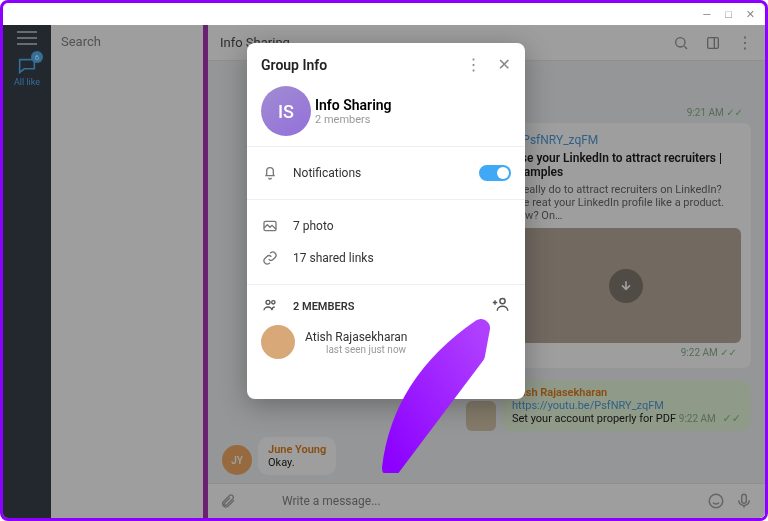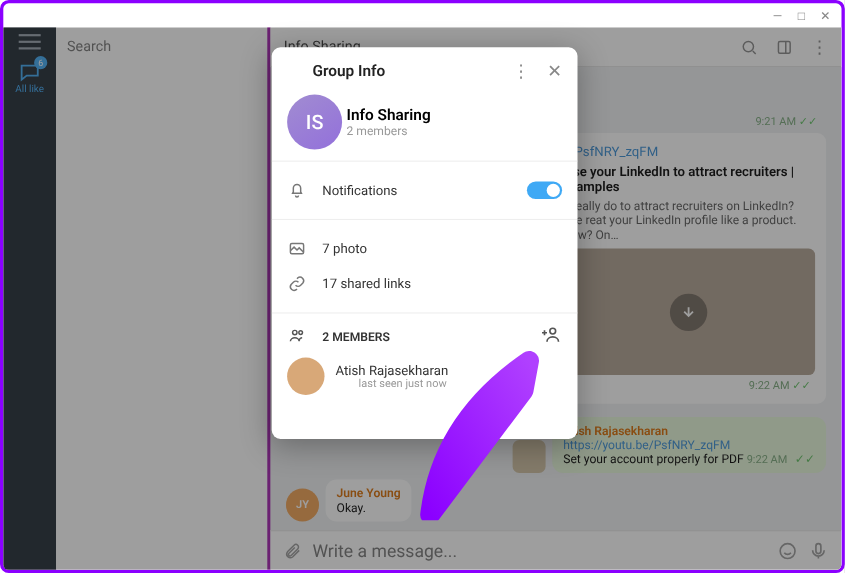--- a/index.html
+++ b/index.html
@@ -11,21 +11,21 @@
   .app { display: flex; height: calc(100% - 22px); position: relative; }
 
   .sidebar { width: 48px; background: #1e2832; display: flex; flex-direction: column; align-items: center; padding-top: 6px; gap: 10px; }
   .hamburger { width: 20px; height: 14px; display: flex; flex-direction: column; justify-content: space-between; }
   .hamburger div { height: 2px; background: #9aa5b0; }
   .allchats { display: flex; flex-direction: column; align-items: center; color: #3fa9f5; font-size: 9px; }
   .allchats-icon { width: 24px; height: 22px; position: relative; }
   .allchats-icon svg { width: 24px; height: 22px; }
   .badge { position: absolute; top: -4px; right: -4px; background: #3fa9f5; color: #fff; font-size: 8px; width: 12px; height: 12px; border-radius: 50%; display: flex; align-items: center; justify-content: center; }
 
-  .chatlist { width: 195px; background: #fff; border-right: 3px solid #a21caf; }
+  .chatlist { width: 157px; background: #fff; border-right: 5px solid #a21caf; }
   .search-wrap { padding: 6px 10px; }
   .search { width: 100%; border: none; background: transparent; font-size: 13px; color: #888; outline: none; }
 
   .main { flex: 1; background: #eef1f3; display: flex; flex-direction: column; position: relative; }
   .chat-header { height: 36px; background: #fff; border-bottom: 1px solid #e5e5e5; display: flex; align-items: center; padding: 0 12px; font-size: 13px; color: #333; justify-content: space-between; }
   .chat-header-right { display: flex; gap: 16px; color: #888; align-items: center; }
 
   .chat-body { flex: 1; padding: 8px 14px; overflow: hidden; display: flex; flex-direction: column; justify-content: flex-end; }
   .preview-card { background: #fff; border-radius: 8px; padding: 10px; margin-bottom: 6px; position: relative; }
   .preview-link { color: #3a8fd6; font-size: 12px; }
@@ -37,29 +37,29 @@
   .check { color: #5fbf5f; }
 
   .msg-row { display: flex; align-items: flex-end; gap: 6px; margin-top: 6px; }
   .avatar-sq { width: 30px; height: 30px; border-radius: 6px; background: #d0c0a0; font-size: 9px; display: flex; align-items: center; justify-content: center; }
   .msg-bubble { background: #fff; border-radius: 10px; padding: 6px 10px; font-size: 11px; }
   .msg-bubble.green { background: #e6f7d9; }
   .sender-name { color: #d96c00; font-size: 11px; font-weight: 600; }
   .avatar-circ { width: 30px; height: 30px; border-radius: 50%; background: #f0a050; color: #fff; font-size: 10px; display: flex; align-items: center; justify-content: center; font-weight: 600; }
 
   .composer { background: #fff; border-top: 1px solid #e5e5e5; padding: 8px 12px; display: flex; align-items: center; gap: 10px; }
-  .composer input { flex: 1; border: none; outline: none; font-size: 16px; color: #000000; }
+  .composer input { flex: 1; border: none; outline: none; font-size: 12px; color: #000000; margin-left: 36px; }
   .composer-icon { color: #999; }
 
   
   .dim { position: absolute; inset: 22px 0 0 0; background: rgba(40,40,40,0.45); pointer-events: none; }
 
   
   .modal { position: absolute; top: 40px; left: 244px; width: 278px; background: #fff; border-radius: 8px; box-shadow: 0 6px 28px rgba(0,0,0,0.3); z-index: 10; overflow: hidden; }
-  .modal-header { display: flex; align-items: center; justify-content: space-between; padding: 12px 14px; margin-left: 23px; }
+  .modal-header { display: flex; align-items: center; justify-content: space-between; padding: 12px 14px; }
   .modal-title { font-size: 14px; font-weight: 600; color: #222; }
   .modal-header-icons { display: flex; gap: 16px; color: #888; }
   .modal-section { padding: 10px 14px; border-top: 1px solid #eee; }
   .modal-section.first { border-top: none; padding-top: 0; }
   .group-row { display: flex; align-items: center; gap: 4px; }
   .group-avatar { width: 50px; height: 50px; border-radius: 50%; background: linear-gradient(145deg, #a18cd1, #9370db); color: #fff; display: flex; align-items: center; justify-content: center; font-size: 18px; font-weight: 500; }
   .group-name { font-size: 14px; font-weight: 600; }
   .group-sub { font-size: 11px; color: #999; }
 
   .row-item { display: flex; align-items: center; gap: 14px; padding: 8px 0; font-size: 12px; color: #333; }

